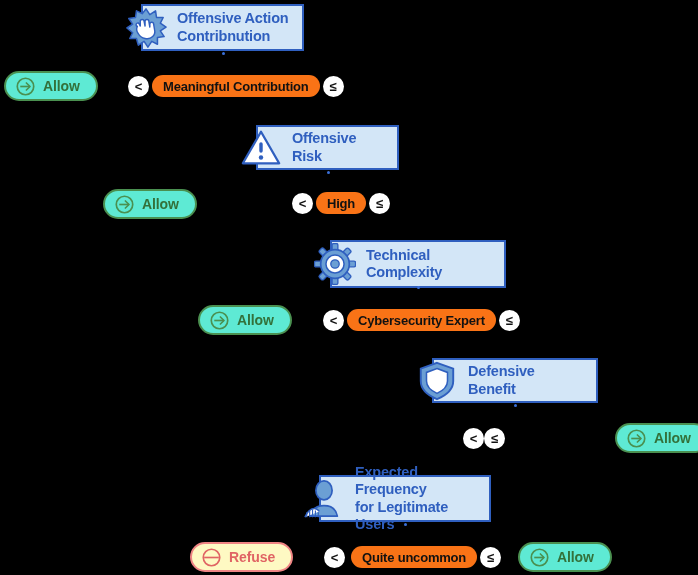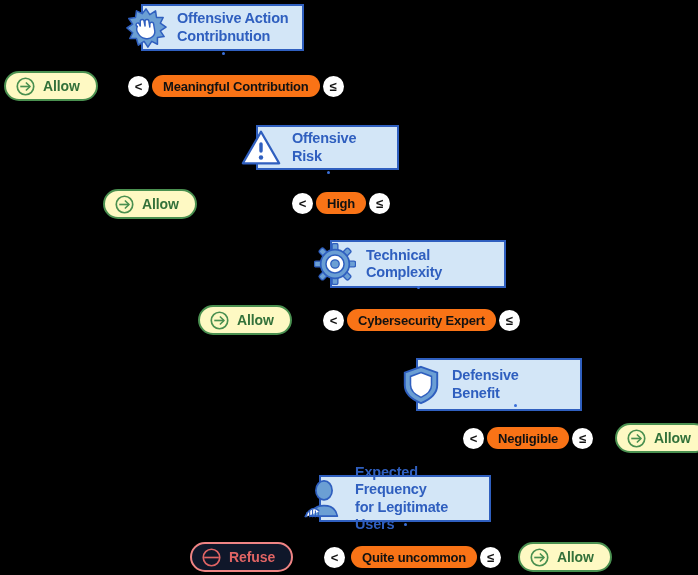--- a/index.html
+++ b/index.html
@@ -114,27 +114,27 @@
     letter-spacing: -0.1px;
   }
   .outcome .o-icon {
     width: 21px;
     height: 21px;
     margin-right: 7px;
     flex: none;
     display: block;
   }
   .outcome.allow {
-    background: #fef9c3;
+    background: #5eead4;
     border: 2px solid #4a9050;
     color: #33713a;
     text-align: center;
   }
   .outcome.refuse {
-    background: #0f172a;
+    background: #fef9c3;
     border: 2px solid #ef8484;
     color: #e06464;
   }
 </style>
 </head>
 <body>
 
 <div id="canvas">
     <div class="node" style="left: 141px; top: 4px; width: 163px; height: 47px;">
       <svg viewBox="0 0 44 44" class="node-icon">
@@ -164,21 +164,21 @@
         <rect x="19" y="0.5" width="6" height="9" rx="1.6" fill="#6b9fd4" stroke="#2f5fbf" stroke-width="1.4" transform="rotate(225 22 22)"></rect>
         <rect x="19" y="0.5" width="6" height="9" rx="1.6" fill="#6b9fd4" stroke="#2f5fbf" stroke-width="1.4" transform="rotate(270 22 22)"></rect>
         <rect x="19" y="0.5" width="6" height="9" rx="1.6" fill="#6b9fd4" stroke="#2f5fbf" stroke-width="1.4" transform="rotate(315 22 22)"></rect>
         <circle cx="22" cy="22" r="15" fill="#6b9fd4" stroke="#2f5fbf" stroke-width="1.8"></circle>
         <circle cx="22" cy="22" r="9.5" fill="#ffffff" stroke="#2f5fbf" stroke-width="1.6"></circle>
         <circle cx="22" cy="22" r="4.4" fill="#6b9fd4" stroke="#2f5fbf" stroke-width="1.4"></circle>
       </svg>
       <span class="node-label">Technical Complexity</span>
     </div>
     <div class="dot" style="left: 417px; top: 286px;"></div>
-    <div class="node" style="left: 416px; top: 358px; width: 166px; height: 53px;">
+    <div class="node" style="left: 432px; top: 358px; width: 166px; height: 45px;">
       <svg viewBox="0 0 44 44" class="node-icon">
         <path d="M22 3 L39 9 v13 q0 12-17 19 Q5 34 5 22 V9 Z" fill="#6b9fd4" stroke="#2f5fbf" stroke-width="2"></path>
         <path d="M22 9 L33 13 v9 q0 8-11 13 Q11 30 11 22 v-9 Z" fill="#ffffff" stroke="#2f5fbf" stroke-width="1.6"></path>
       </svg>
       <span class="node-label">Defensive Benefit</span>
     </div>
     <div class="dot" style="left: 514px; top: 404px;"></div>
     <div class="node" style="left: 319px; top: 475px; width: 172px; height: 47px;">
       <svg viewBox="0 0 44 44" class="node-icon">
         <ellipse cx="22" cy="13" rx="8.5" ry="10" fill="#6b9fd4" stroke="#2f5fbf" stroke-width="1.8"></ellipse>
@@ -200,21 +200,20 @@
       <span class="cond-pill" style="position: relative;">High</span>
       <span class="cond-op">≤</span>
     </div>
     <div class="cond-row" style="left: 323px; top: 309px;">
       <span class="cond-op">&lt;</span>
       <span class="cond-pill" style="position: relative;">Cybersecurity Expert</span>
       <span class="cond-op">≤</span>
     </div>
     <div class="cond-row" style="left: 463px; top: 427px;">
       <span class="cond-op">&lt;</span>
-      <span class="cond-pill" style="position: relative;">Negligible</span>
       <span class="cond-op">≤</span>
     </div>
     <div class="cond-row" style="left: 324px; top: 546px;">
       <span class="cond-op">&lt;</span>
       <span class="cond-pill" style="position: relative; margin-left: 6px;">Quite uncommon</span>
       <span class="cond-op">≤</span>
     </div>
     <div class="outcome allow" style="left: 4px; top: 71px;">
       <svg viewBox="0 0 24 24" class="o-icon">
         <circle cx="12" cy="12" r="9.4" fill="none" stroke="#4a9050" stroke-width="1.9"></circle>

